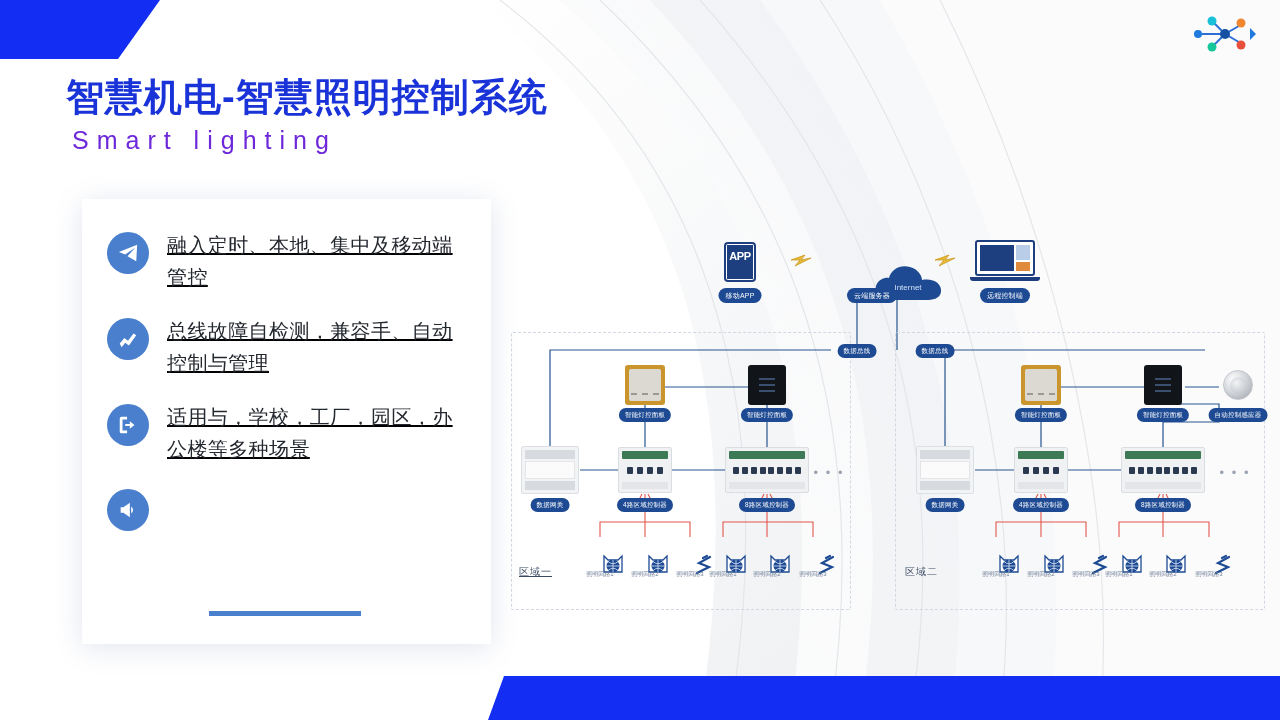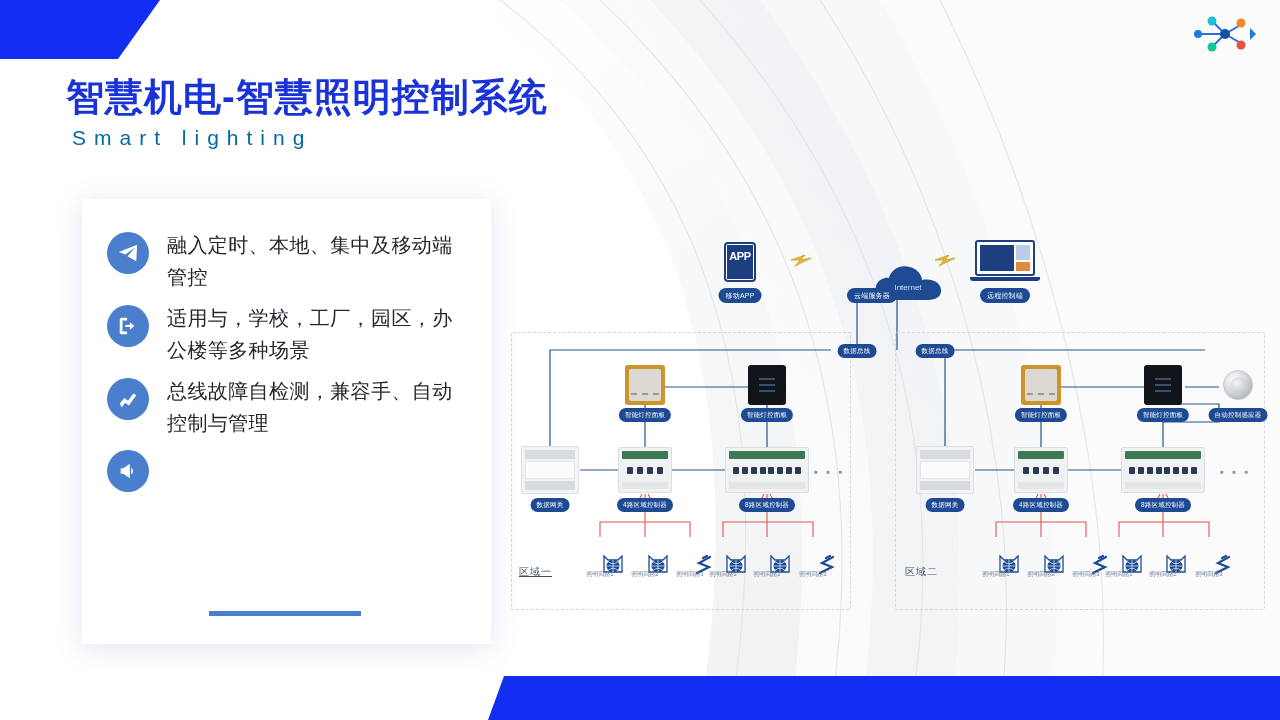--- a/index.html
+++ b/index.html
@@ -37,31 +37,31 @@
              letter-spacing: 2.4px; margin-top: 4px; font-style: italic; }
 
   
   .page-title {
     position: absolute; left: 66px; top: 72px; z-index: 5;
     font-size: 38px; font-weight: bold; color: #1a33d8;
     letter-spacing: 1px; white-space: nowrap; text-align: right;
   }
   .page-subtitle {
     position: absolute; left: 72px; top: 126px; z-index: 5;
-    font-size: 21px; color: #0369a1; letter-spacing: 8px; white-space: nowrap;
+    font-size: 25px; color: #6d28d9; letter-spacing: 8px; white-space: nowrap;
   }
 
   
   .feature-card {
     position: absolute; left: 82px; top: 199px; width: 409px; height: 445px;
     background: #ffffff; z-index: 4;
     box-shadow: 0 4px 26px rgba(90,110,160,0.18);
     padding: 30px 22px 0 25px;
   }
-  .feature-list { display: flex; flex-direction: column; gap: 8px; }
+  .feature-list { display: flex; flex-direction: column; gap: 21px; text-decoration: underline; }
   .feature-item { display: flex; align-items: flex-start; gap: 18px; }
   .feature-icon {
     width: 42px; height: 42px; border-radius: 50%; background: #4a7fcd;
     flex: none; display: flex; align-items: center; justify-content: center;
     margin-top: 3px;
   }
   .feature-icon svg { width: 22px; height: 22px; fill: #ffffff; }
   .feature-text {
     font-size: 20px; line-height: 1.62; color: #23272e;
     letter-spacing: 0.4px; max-width: 302px;
@@ -234,34 +234,34 @@
         <svg viewBox="0 0 24 24">
             <path d="M22 3 2 11l7 2.5L20 6l-8.5 9.5L21 21z"></path>
           </svg>
       </span>
       <span class="feature-text">融入定时、本地、集中及移动端管控</span>
     </div>
 
     <div class="feature-item">
       <span class="feature-icon">
         <svg viewBox="0 0 24 24">
+            <path d="M3 17l5-6 4 3 6-8 3 2-8 11-4-3-4 5z"></path>
+          </svg>
+      </span>
+      <span class="feature-text">总线故障自检测，兼容手、自动控制与管理</span>
+    </div>
+
+    <div class="feature-item">
+      <span class="feature-icon">
+        <svg viewBox="0 0 24 24">
           <path d="M11 3H5a2 2 0 0 0-2 2v14a2 2 0 0 0 2 2h6v-3H6V6h5z"></path>
           <path d="M14 8v3H9v2h5v3l5-4z"></path>
         </svg>
       </span>
       <span class="feature-text">适用与，学校，工厂，园区，办公楼等多种场景</span>
-    </div>
-
-    <div class="feature-item">
-      <span class="feature-icon">
-        <svg viewBox="0 0 24 24">
-            <path d="M3 17l5-6 4 3 6-8 3 2-8 11-4-3-4 5z"></path>
-          </svg>
-      </span>
-      <span class="feature-text">总线故障自检测，兼容手、自动控制与管理</span>
     </div>
 
     <div class="feature-item">
       <span class="feature-icon">
         <svg viewBox="0 0 24 24">
             <path d="M4 9v6h3l7 5V4L7 9H4zm13.5 3a4.5 4.5 0 0 0-2-3.7v7.4a4.5 4.5 0 0 0 2-3.7z"></path>
           </svg>
       </span>
     </div>
 

